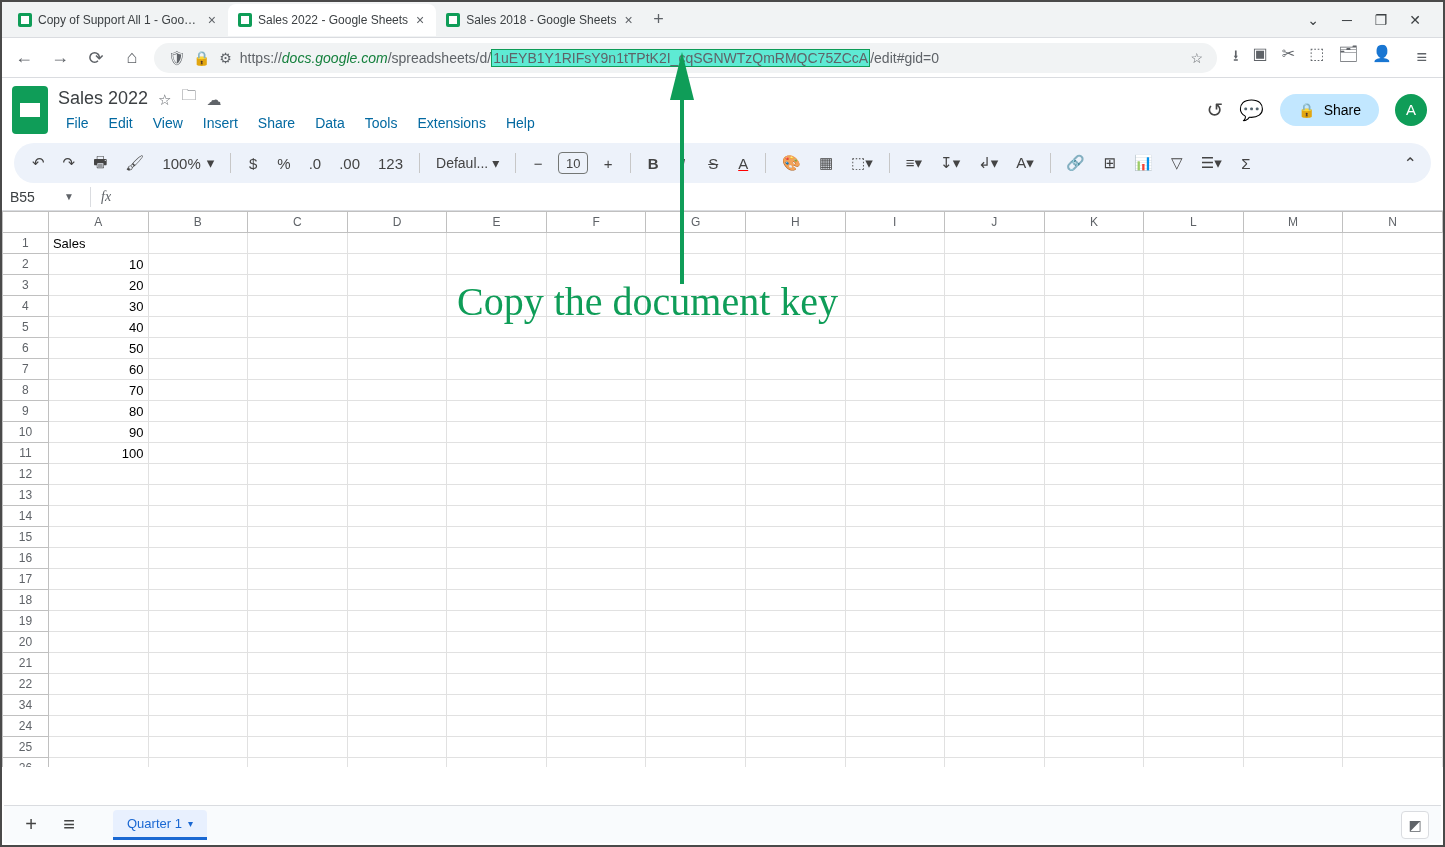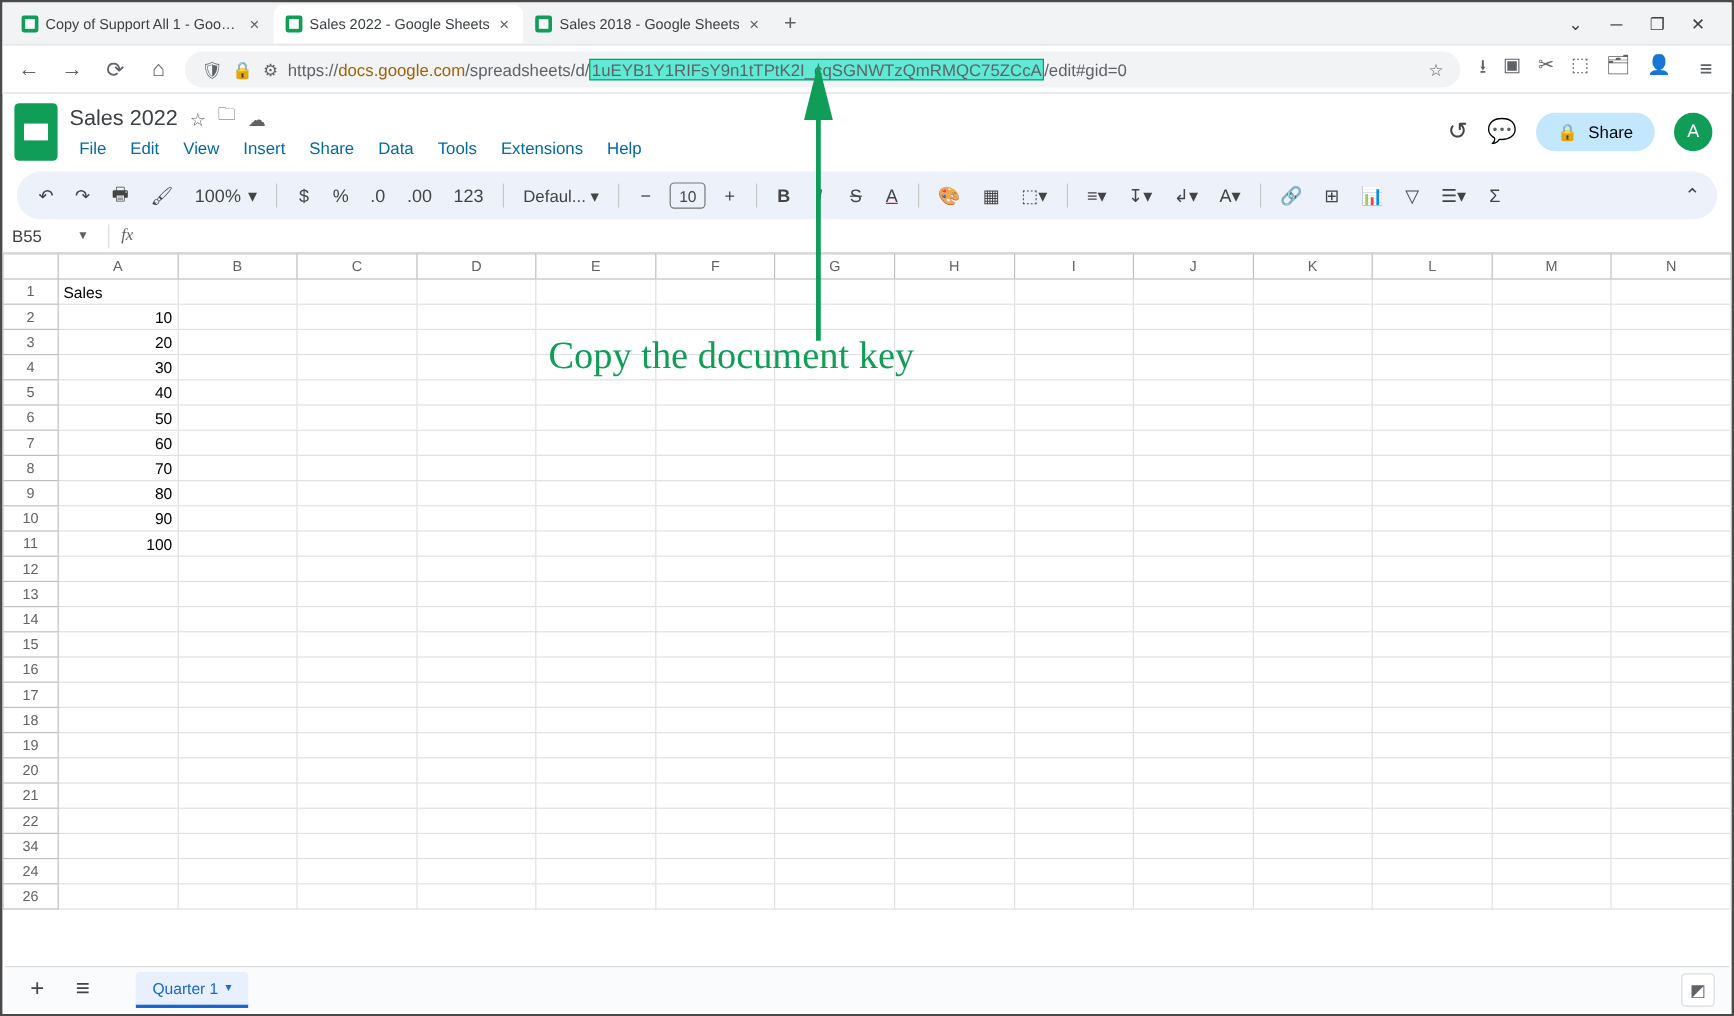--- a/index.html
+++ b/index.html
@@ -14,21 +14,21 @@
 .tab .tab-title { flex: 1; white-space: nowrap; overflow: hidden; text-overflow: ellipsis; }
 .tab .close-x { font-size: 14px; color: #5f6368; padding: 0 2px; }
 .new-tab { width: 28px; height: 28px; display:flex;align-items:center;justify-content:center;font-size:18px;color:#5f6368;cursor:pointer; }
 .win-ctrl { display:flex; margin-left:auto; gap: 18px; padding-right: 14px; align-items:center; }
 .win-ctrl span { font-size:14px; color:#3c4043; cursor:pointer; width:16px; text-align:center; }
 
 .addr-bar { height: 40px; background: #fff; display: flex; align-items: center; padding: 0 8px; gap: 8px; border-bottom: 1px solid #dadce0; }
 .nav-btn { width: 28px; height: 28px; display:flex;align-items:center;justify-content:center;color:#5f6368;font-size:18px;cursor:pointer; }
 .url-box { flex: 1; height: 30px; background: #f1f3f4; border-radius: 15px; display: flex; align-items: center; padding: 0 14px; font-size: 14px; color: #5f6368; gap: 8px; }
 .url-text { display:flex; align-items:center; }
-.url-dark { color: #a16207; }
+.url-dark { color: #15803d; font-style: italic; }
 .url-highlight { background: #5eead4; border: 1px solid #0f9d58; padding: 0 1px; }
 .ext-icons { display:flex; gap: 14px; padding: 0 8px; }
 .ext-icons span { font-size: 16px; color: #5f6368; cursor:pointer; }
 .burger { font-size: 18px; color: #5f6368; padding: 0 8px; cursor:pointer; }
 
 
 .sheets-header { display:flex; align-items:center; padding: 6px 16px 0 10px; gap: 10px; }
 .sheets-logo { width: 36px; height: 48px; background: #0f9d58; border-radius: 4px; position:relative; display:flex;align-items:center;justify-content:center; }
 .sheets-logo::after { content:""; display:block; width:20px; height:14px; background:#fff; position:relative; }
 .doc-title-wrap { display:flex;flex-direction:column; gap:2px; flex:1; }
@@ -73,21 +73,21 @@
 
 .sheet-bar { position:absolute; bottom:2px; left:2px; right:2px; height:38px; border-top:1px solid #dadce0; display:flex;align-items:center;padding:0 12px;gap:8px; background:#f9fbfd; }
 .sb-btn { width:30px;height:30px;display:flex;align-items:center;justify-content:center;color:#444;font-size:20px;cursor:pointer; }
 .sheet-tab { background:#e8f0fe;color:#1967d2;padding:6px 14px;border-radius:4px 4px 0 0;font-size:13px;font-weight:500;display:flex;align-items:center;gap:6px;cursor:pointer; border-bottom:3px solid #1967d2;margin-left:21px; }
 .sheet-tab .dd { font-size:10px; }
 .explore { margin-left:auto; width:28px;height:28px;display:flex;align-items:center;justify-content:center;background:#fff;border:1px solid #dadce0;border-radius:4px;cursor:pointer;font-size:14px;color:#5f6368; }
 
 
 .annot { position:absolute; pointer-events:none; }
 .annot-arrow { left: 670px; top: 66px; width: 20px; height: 216px; }
-.annot-text { left: 455px; top: 276px; font-family: 'Comic Sans MS', cursive; font-size: 32px; color: #0f9d58; font-weight: 500; }
+.annot-text { left: 455px; top: 276px; font-family: 'Comic Sans MS', cursive; font-size: 40px; color: #0f9d58; font-weight: 500; }
 svg.arrow-svg { overflow: visible; }
 </style>
 </head>
 <body>
 
 <div class="browser-tabs">
   <div class="tab">
     <span class="favicon"></span>
     <span class="tab-title">Copy of Support All 1 - Google</span>
     <span class="close-x">×</span>
@@ -662,20 +662,37 @@
           <td class="cell"></td>
           <td class="cell"></td>
           <td class="cell"></td>
           <td class="cell"></td>
           <td class="cell"></td>
           <td class="cell"></td>
           <td class="cell"></td>
           <td class="cell"></td>
         </tr>
         <tr>
+          <td class="rownum">25</td>
+          <td class="cell"></td>
+          <td class="cell"></td>
+          <td class="cell"></td>
+          <td class="cell"></td>
+          <td class="cell"></td>
+          <td class="cell"></td>
+          <td class="cell"></td>
+          <td class="cell"></td>
+          <td class="cell"></td>
+          <td class="cell"></td>
+          <td class="cell"></td>
+          <td class="cell"></td>
+          <td class="cell"></td>
+          <td class="cell"></td>
+        </tr>
+        <tr>
           <td class="rownum">26</td>
           <td class="cell"></td>
           <td class="cell"></td>
           <td class="cell"></td>
           <td class="cell"></td>
           <td class="cell"></td>
           <td class="cell"></td>
           <td class="cell"></td>
           <td class="cell"></td>
           <td class="cell"></td>

